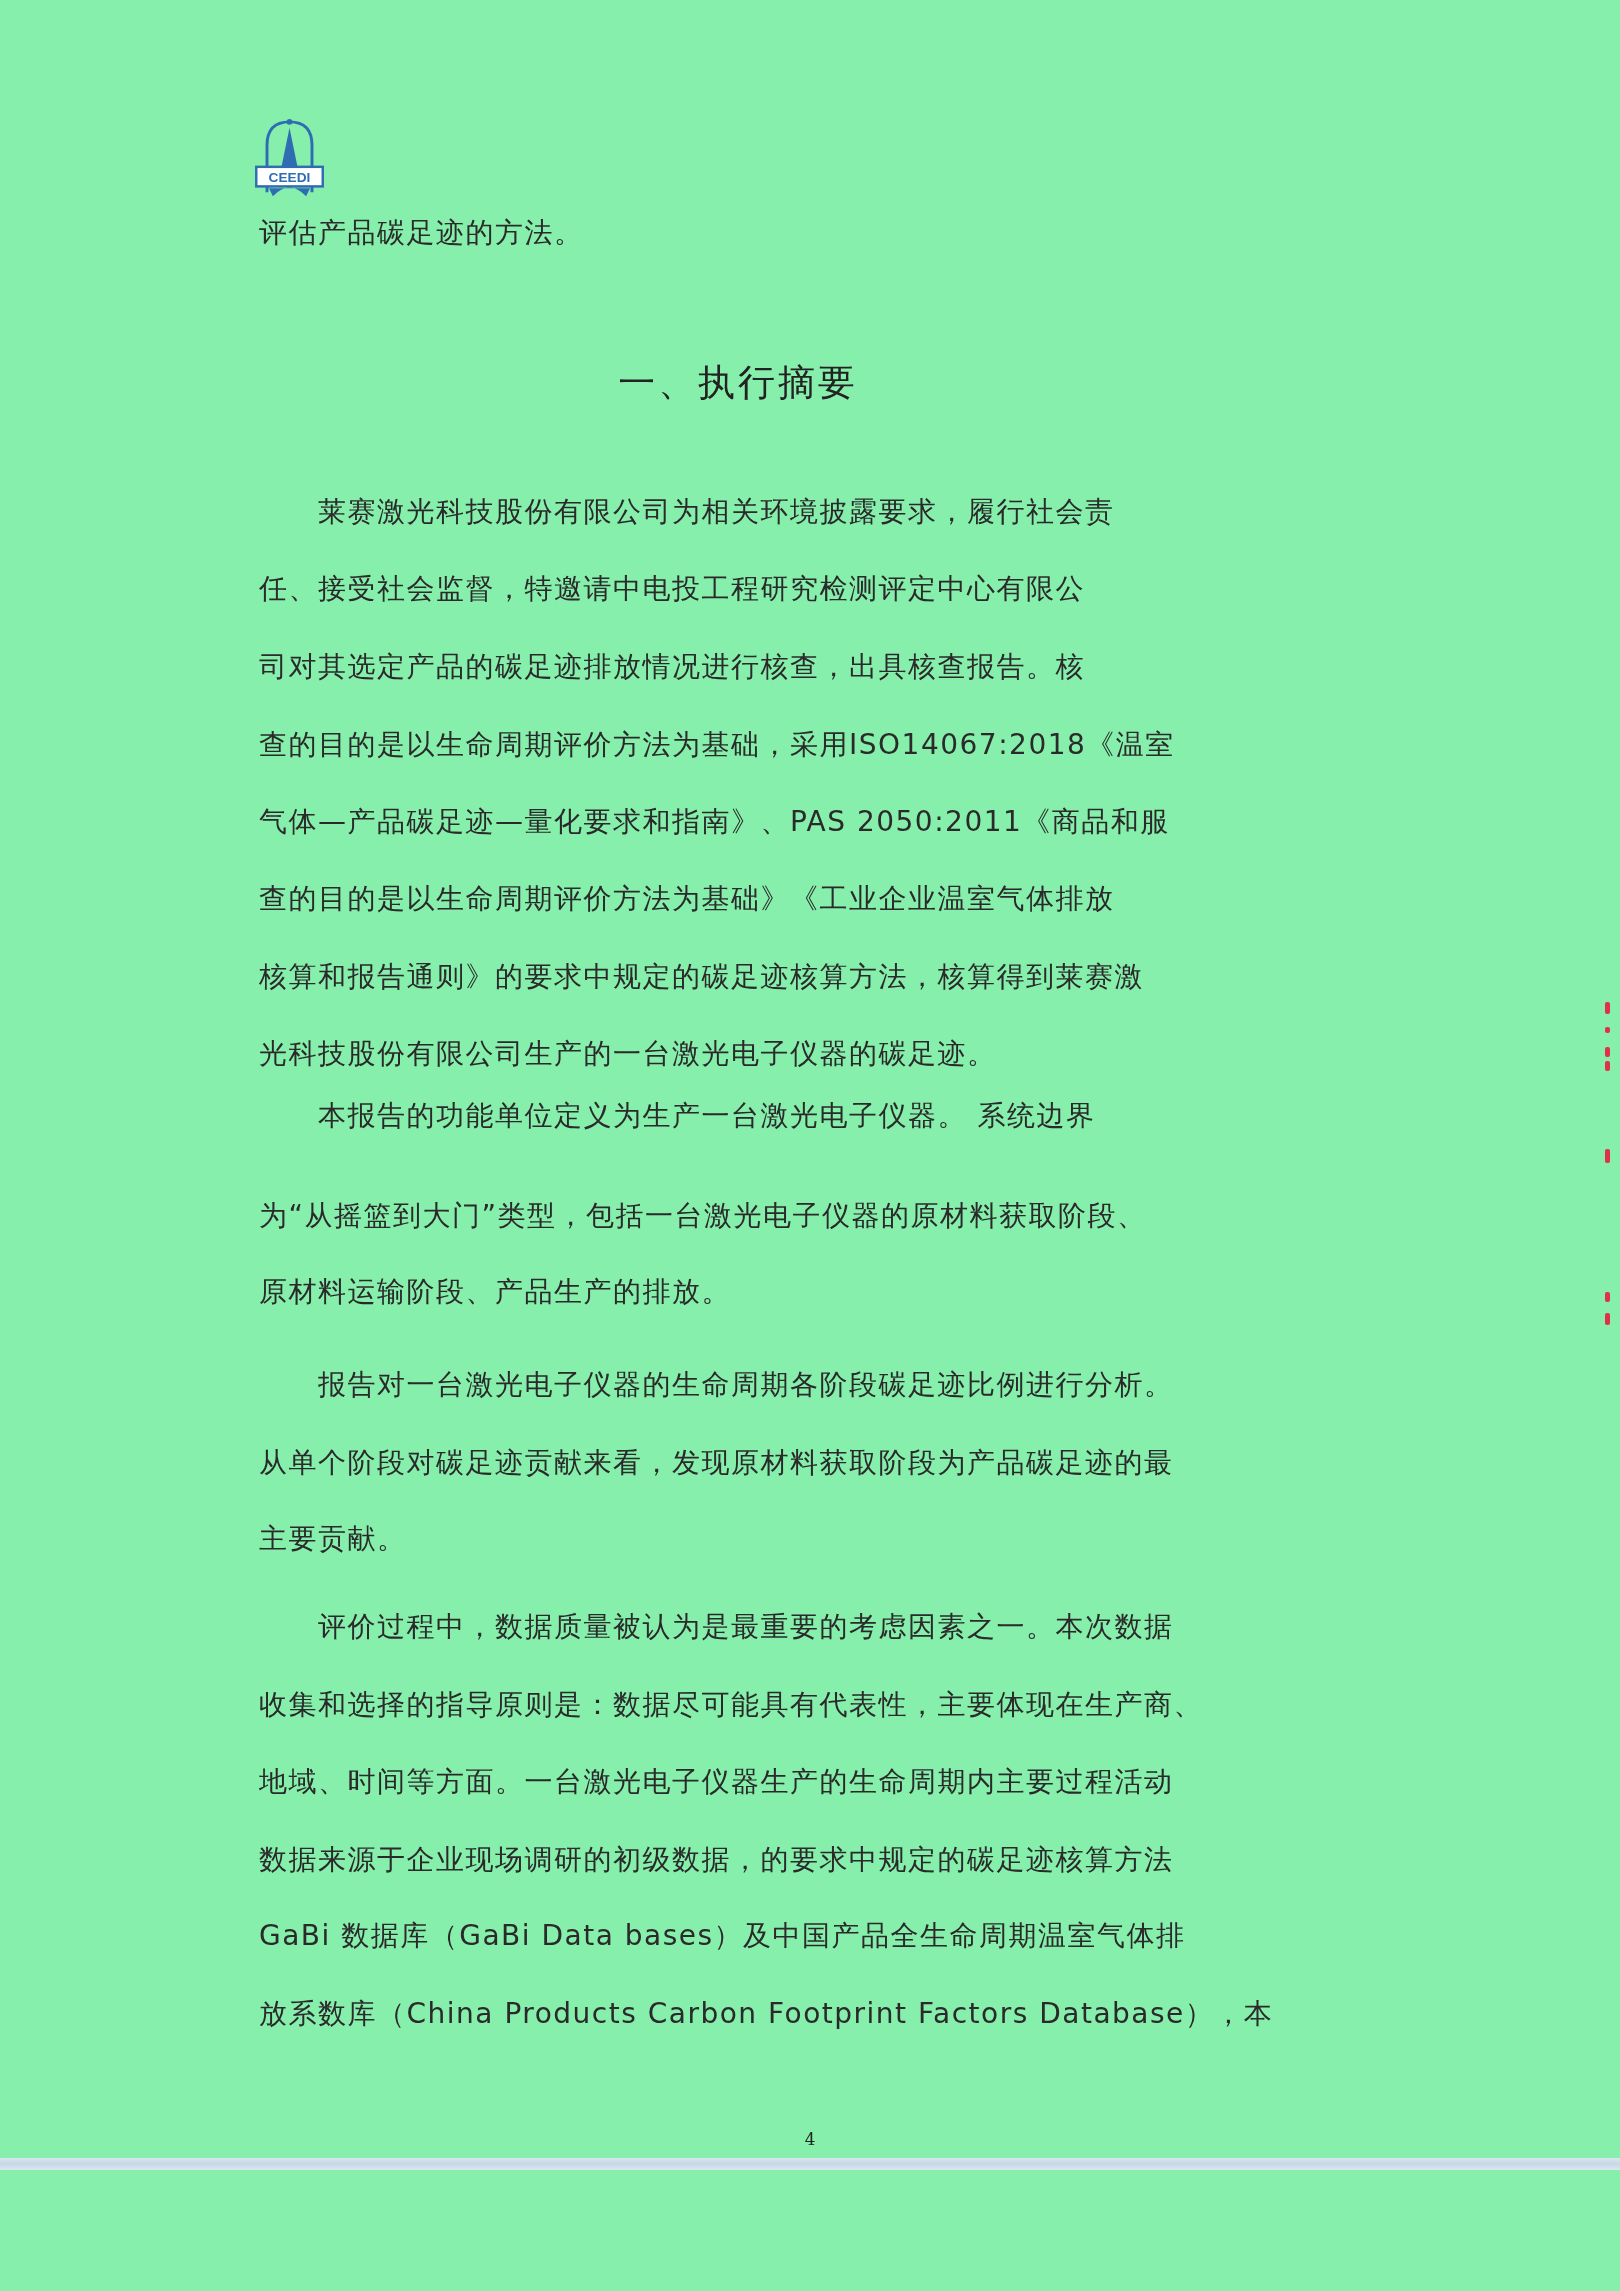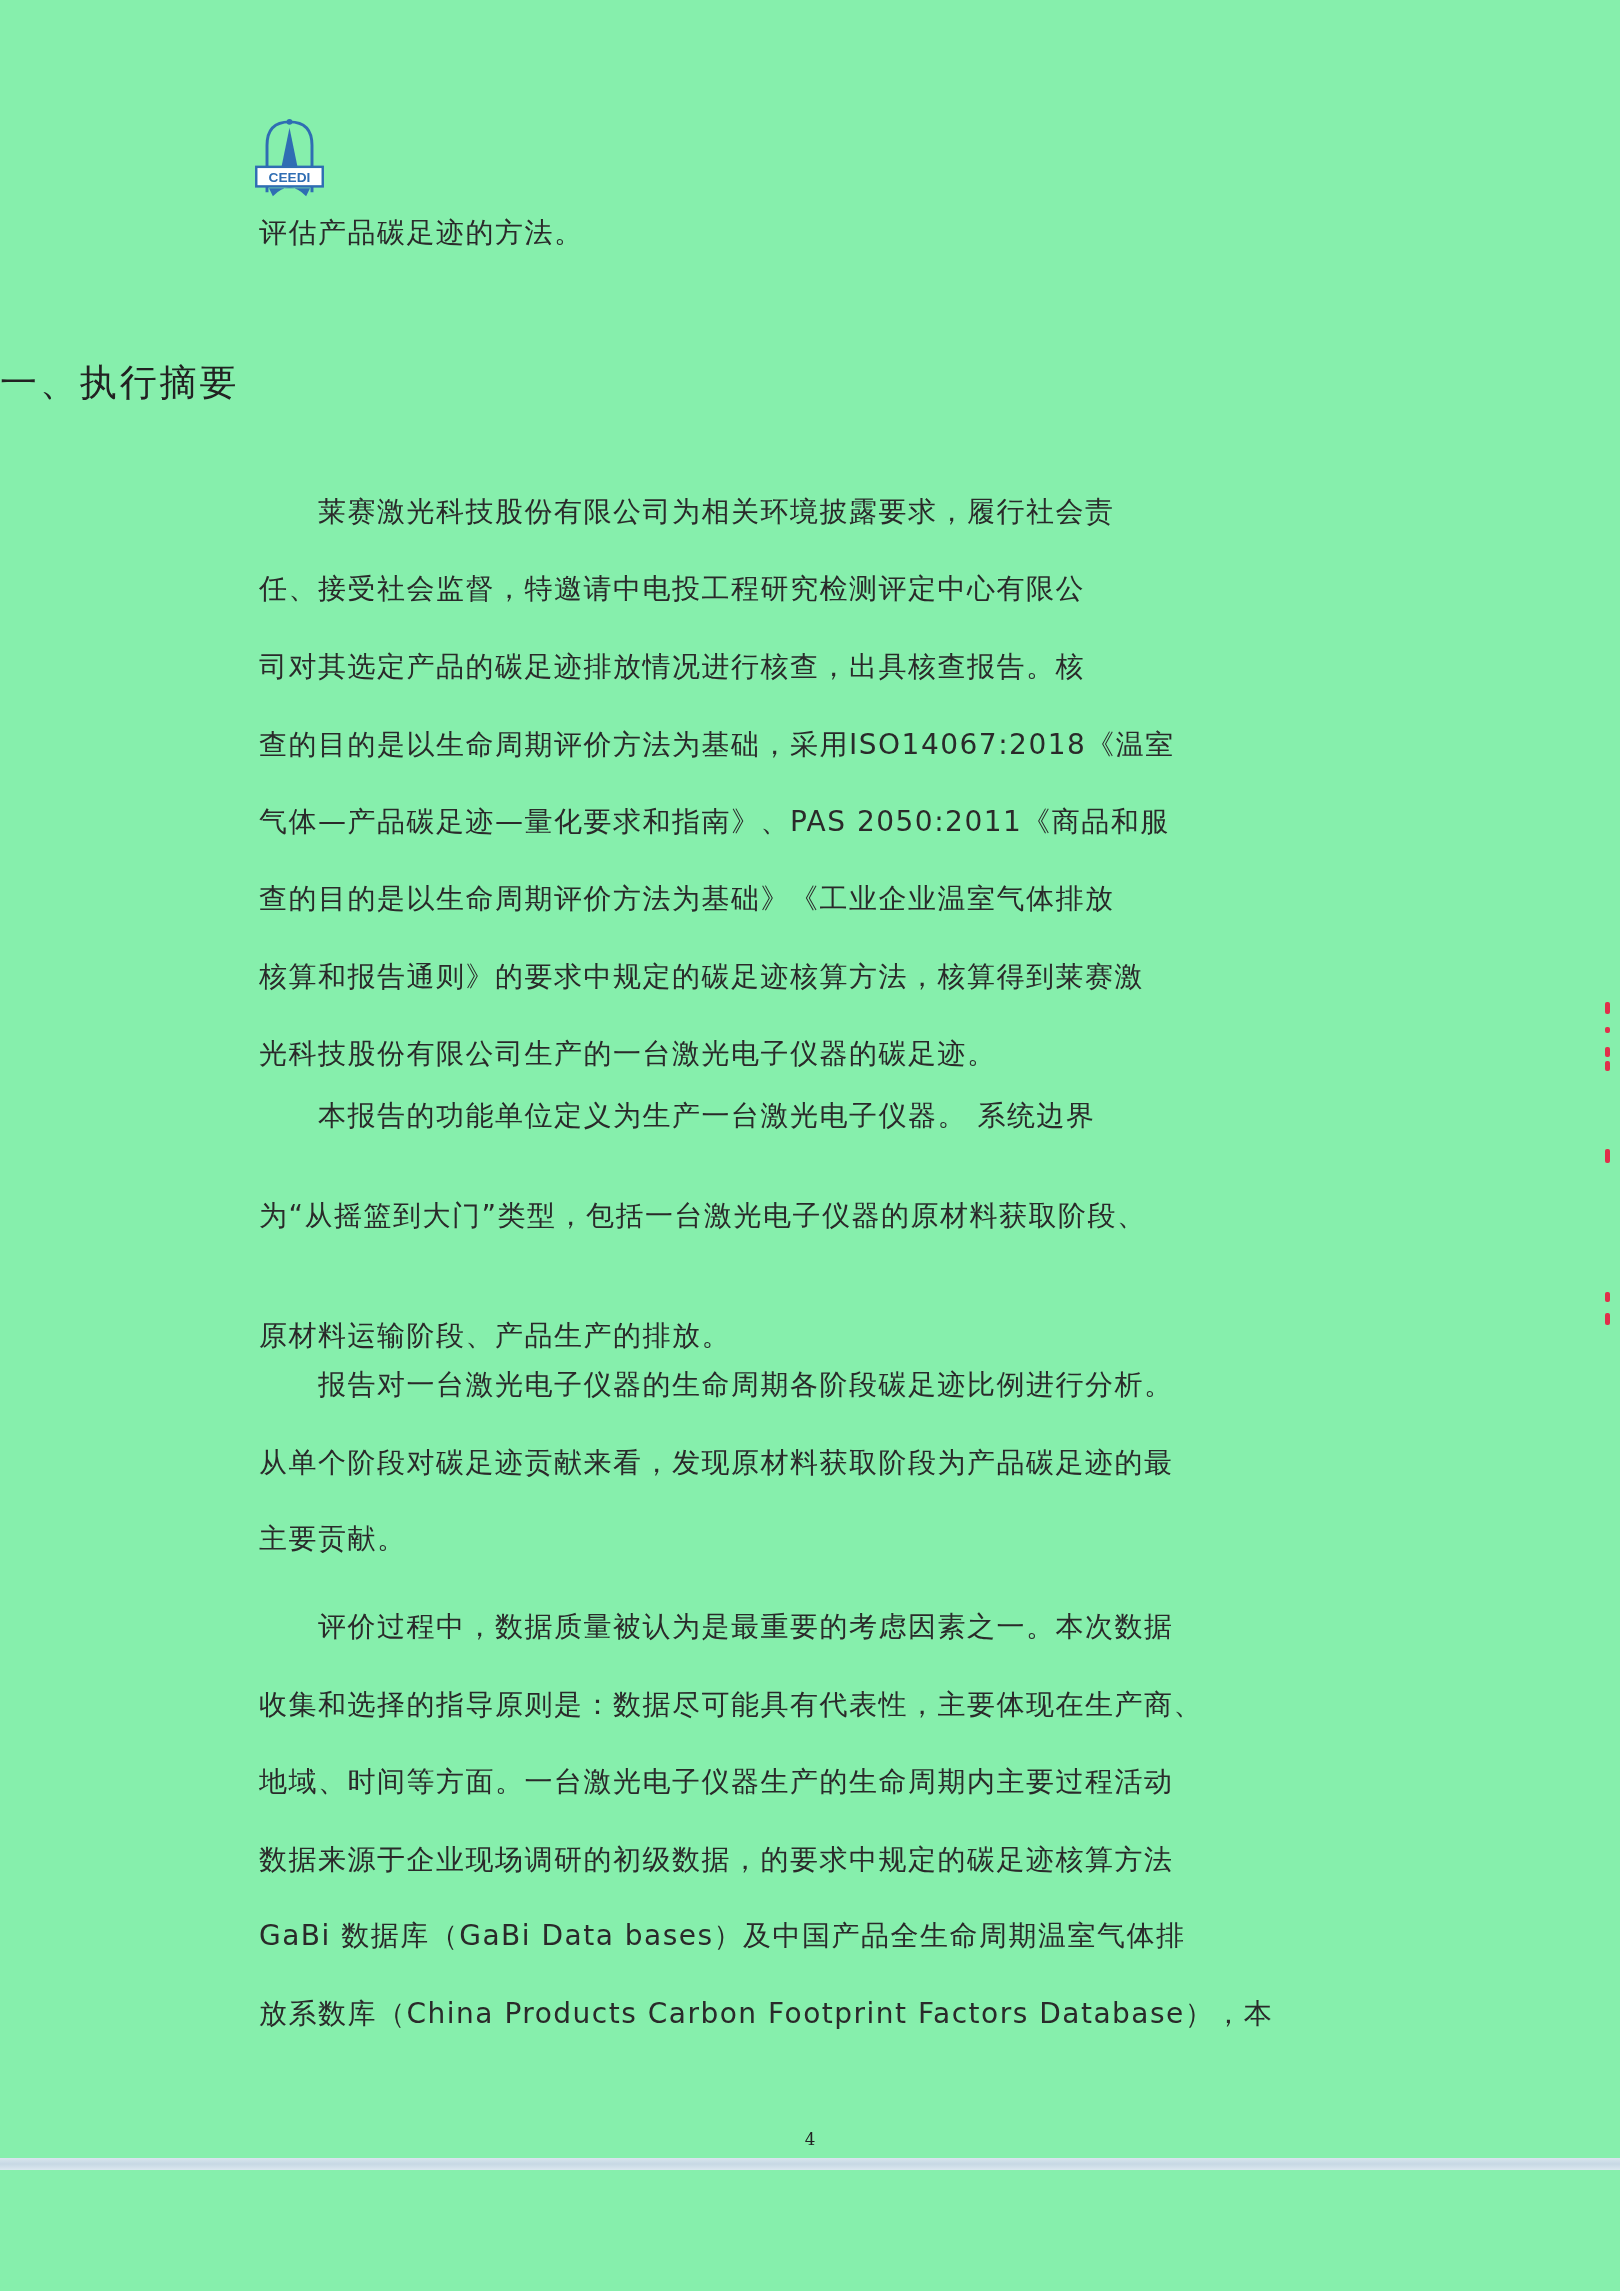--- a/index.html
+++ b/index.html
@@ -6,21 +6,21 @@
   body { width: 1620px; height: 2292px; position: relative; overflow: hidden;
          font-family: "DejaVu Sans", "Liberation Sans", sans-serif; color: #262626; }
   .page { position: absolute; left: 0; top: 0; width: 1620px; height: 2292px; background: #86efac; }
   .header { position: absolute; left: 253px; top: 116px; height: 88px; display: flex; align-items: center; }
   .logo-icon { width: 73px; height: 88px; }
   .brand { display: flex; align-items: center; margin-left: 9.8px; color: #2f6db3; font-weight: bold;
            font-size: 51px; letter-spacing: 1px; font-family: "DejaVu Sans", sans-serif; }
   .brand-sep { width: 2.9px; height: 57px; background: #2f6db3; margin: 0 15.7px 0 17.6px; }
   .line { position: absolute; left: 259px; white-space: nowrap; font-size: 28px; line-height: 39px;
           color: #2a2a2a; letter-spacing: 1.5px; font-family: "DejaVu Sans", sans-serif; }
-  .heading { position: absolute; left: 0; width: 1476px; top: 358px; text-align: left;
+  .heading { position: absolute; left: 0; width: 1476px; top: 358px; text-align: center;
              font-size: 37px; color: #222; letter-spacing: 2.9px; font-family: "DejaVu Sans", sans-serif; }
   .footer-band { position: absolute; left: 0; top: 2158px; width: 1620px; height: 11.8px;
                  background: linear-gradient(#d9e6ee, #c7d8e4 50%, #dbe7ef); }
   .page-num { position: absolute; left: 810px; top: 2129px; font-size: 16.7px; color: #222;
               font-family: "DejaVu Serif", serif; transform: translateX(-50%); }
   .seal-mark { position: absolute; left: 1605px; width: 4.9px; background: #e0304a; border-radius: 2px; }
 </style>
 </head>
 <body>
 
@@ -48,21 +48,21 @@
     <div class="line" style="top:725px;">查的目的是以生命周期评价方法为基础，采用ISO14067:2018《温室</div>
     <div class="line" style="top:802px;">气体—产品碳足迹—量化要求和指南》、PAS 2050:2011《商品和服</div>
     <div class="line" style="top:879px;">查的目的是以生命周期评价方法为基础》《工业企业温室气体排放</div>
     <div class="line" style="top:957px;">核算和报告通则》的要求中规定的碳足迹核算方法，核算得到莱赛激</div>
     <div class="line" style="top:1034px;">光科技股份有限公司生产的一台激光电子仪器的碳足迹。</div>
   </div>
 
   <div>
     <div class="line" style="top:1096px;">　　本报告的功能单位定义为生产一台激光电子仪器。 系统边界</div>
     <div class="line" style="top:1196px;">为“从摇篮到大门”类型，包括一台激光电子仪器的原材料获取阶段、</div>
-    <div class="line" style="top:1316px;">原材料运输阶段、产品生产的排放。</div>
+    <div class="line" style="top:1272px;">原材料运输阶段、产品生产的排放。</div>
   </div>
 
   <div>
     <div class="line" style="top:1365px;">　　报告对一台激光电子仪器的生命周期各阶段碳足迹比例进行分析。</div>
     <div class="line" style="top:1443px;">从单个阶段对碳足迹贡献来看，发现原材料获取阶段为产品碳足迹的最</div>
     <div class="line" style="top:1519px;">主要贡献。</div>
   </div>
 
   <div>
     <div class="line" style="top:1607px;">　　评价过程中，数据质量被认为是最重要的考虑因素之一。本次数据</div>

